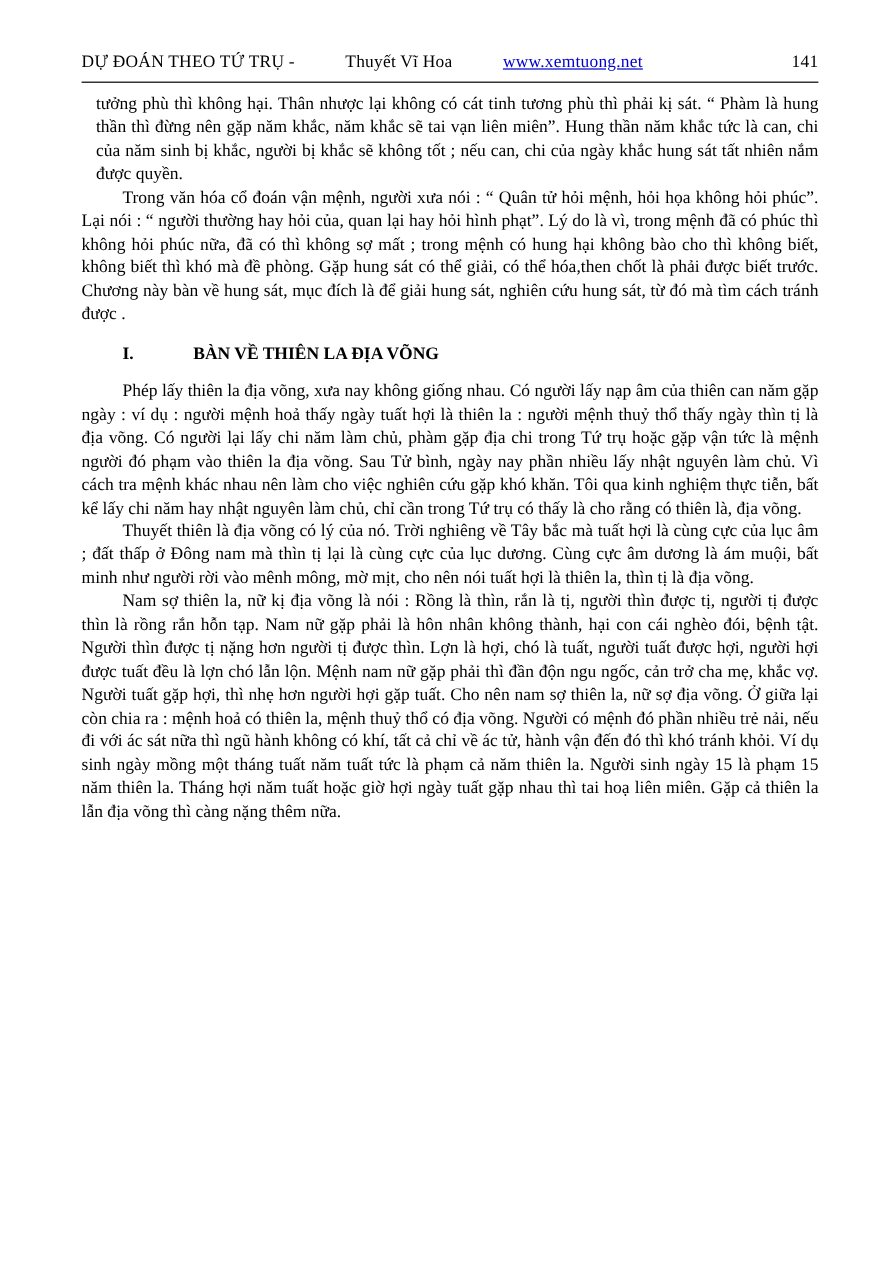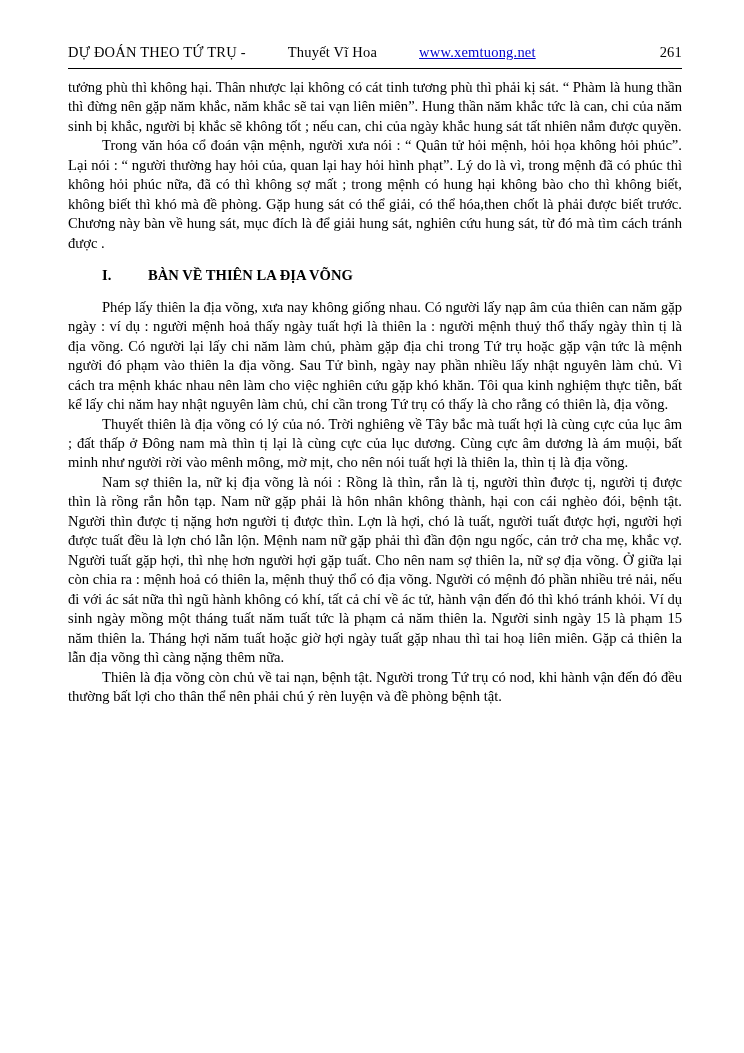--- a/index.html
+++ b/index.html
@@ -54,57 +54,57 @@
     font-size: 14.6px;
     line-height: 1.335;
     text-align: justify;
   }
   .content p {
     margin: 0;
     text-indent: 34px;
   }
   .content p.noindent {
     text-indent: 0;
+    margin-left: 12px;
   }
   .section-heading {
     display: flex;
     margin: 13px 0 12px 0;
     font-weight: bold;
     text-indent: 0;
   }
   .section-num {
     width: 34px;
     margin-left: 34px;
   }
   .section-title {
-    margin-left: 12px;
+    margin-left: 25px;
   }
 </style>
 </head>
 <body>
 
 <div class="page">
 
   <div class="header">
     <span class="header-title">DỰ ĐOÁN THEO TỨ TRỤ -</span>
     <span class="header-author">Thuyết Vĩ  Hoa</span>
     <span class="header-url">www.xemtuong.net</span>
-    <span class="header-page">261</span>
+    <span class="header-page">141</span>
   </div>
 
   <hr class="rule">
 
   <div class="content">
     <p class="noindent">tưởng phù thì không hại. Thân nhược lại không có cát tinh tương phù thì phải kị sát. “ Phàm là hung thần thì đừng nên gặp năm khắc, năm khắc sẽ tai vạn liên miên”. Hung thần năm khắc tức là can, chi của năm sinh bị khắc, người bị khắc sẽ không tốt ; nếu can, chi của ngày khắc hung sát tất nhiên nắm được quyền.</p>
     <p>Trong văn hóa cổ đoán vận mệnh, người xưa nói : “ Quân tử hỏi mệnh, hỏi họa không hỏi phúc”. Lại nói : “ người thường hay hỏi của, quan lại hay hỏi hình phạt”. Lý do là vì, trong mệnh đã có phúc thì không hỏi phúc nữa, đã có thì không sợ mất ; trong mệnh có hung hại không bào cho thì không biết, không biết thì khó mà đề phòng. Gặp hung sát có thể giải, có thể hóa,then chốt là phải được biết trước. Chương này bàn về hung sát, mục đích là để giải hung sát, nghiên cứu hung sát, từ đó mà tìm cách tránh được .</p>
 
     <div class="section-heading">
       <span class="section-num">I.</span>
       <span class="section-title">BÀN VỀ THIÊN LA ĐỊA VÕNG</span>
     </div>
 
     <p>Phép lấy thiên la địa võng, xưa nay không giống nhau. Có người  lấy nạp âm của thiên can năm gặp ngày : ví dụ : người mệnh hoả thấy ngày tuất hợi là thiên la : người mệnh thuỷ thổ thấy ngày thìn tị là địa võng. Có người lại lấy chi năm làm chủ, phàm gặp địa chi trong Tứ trụ  hoặc gặp vận tức là mệnh người đó phạm vào thiên la địa võng. Sau Tử bình, ngày nay phần nhiều lấy nhật nguyên làm chủ. Vì cách tra mệnh khác nhau nên làm cho việc nghiên cứu gặp khó khăn. Tôi qua kinh nghiệm thực tiễn, bất kể lấy chi năm hay nhật nguyên làm chủ, chỉ cần trong Tứ trụ có thấy là cho rằng có thiên là, địa võng.</p>
     <p>Thuyết thiên là địa võng có lý của nó. Trời nghiêng về Tây bắc mà tuất hợi là cùng cực của lục âm ; đất thấp ở Đông nam mà thìn tị lại là cùng cực của lục dương. Cùng cực âm dương là ám muội, bất minh như người rời vào mênh mông, mờ mịt, cho nên nói tuất hợi là thiên la, thìn tị là địa võng.</p>
     <p>Nam sợ thiên la, nữ kị địa võng là nói : Rồng là thìn, rắn là tị, người thìn được tị, người tị được thìn là rồng rắn hỗn tạp. Nam nữ gặp phải là hôn nhân không thành, hại con cái nghèo đói, bệnh tật. Người thìn được tị nặng hơn người tị được thìn. Lợn là hợi, chó là tuất, người tuất được hợi, người hợi được tuất đều là lợn chó lẫn lộn. Mệnh nam nữ gặp phải thì đần độn ngu ngốc, cản trở cha mẹ, khắc vợ. Người tuất gặp hợi, thì nhẹ hơn người hợi gặp tuất. Cho nên nam sợ thiên la, nữ sợ địa võng. Ở giữa lại còn chia ra : mệnh hoả có thiên la, mệnh thuỷ thổ có địa võng. Người có mệnh đó phần nhiều trẻ nải, nếu đi với ác sát nữa thì ngũ hành không có khí, tất cả chỉ về ác tử, hành vận đến đó thì khó tránh khỏi. Ví dụ sinh ngày mồng một tháng tuất năm tuất tức là phạm cả năm thiên la. Người sinh ngày 15 là phạm 15 năm thiên la. Tháng hợi năm tuất hoặc giờ hợi ngày tuất gặp nhau thì tai hoạ liên miên. Gặp cả thiên la lẫn địa võng thì càng nặng thêm nữa.</p>
-    <p>Thiên là địa võng còn chủ về tai nạn, bệnh tật. Người trong Tứ trụ có nod, khi hành vận đến đó đều thường bất lợi cho thân thể nên phải chú ý rèn luyện và đề phòng bệnh tật.</p>
   </div>
 
 </div>
 
 </body></html>

